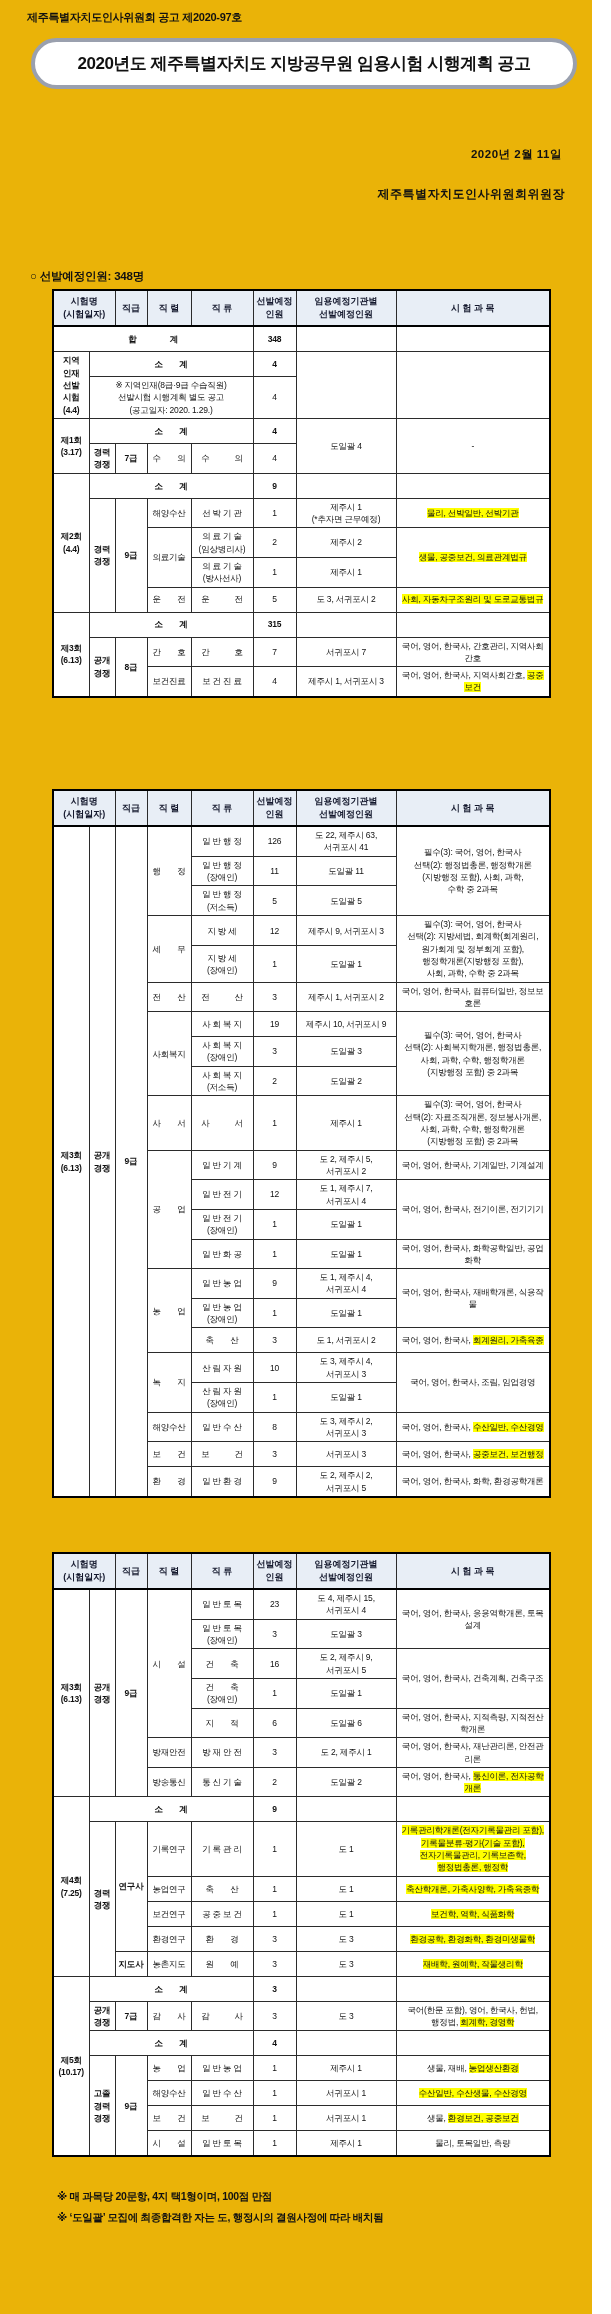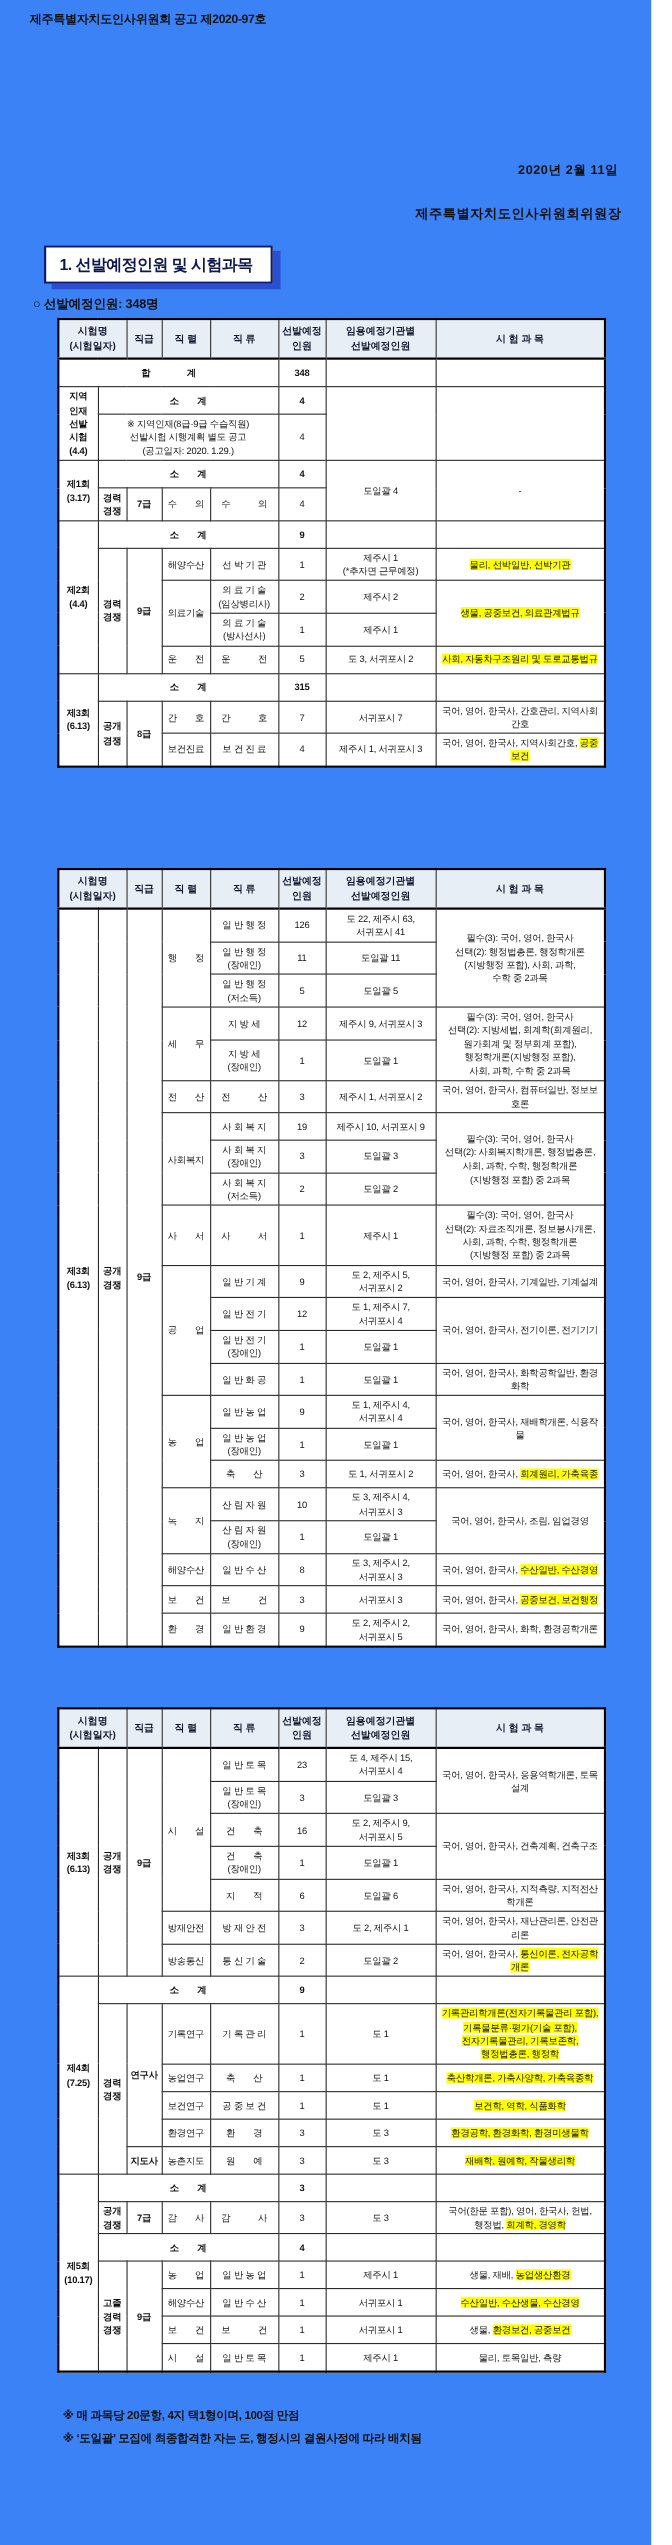--- a/index.html
+++ b/index.html
@@ -1,17 +1,17 @@
 <!DOCTYPE html>
 <html lang="ko"><head>
 <meta charset="utf-8">
 <style>
   html,body { margin:0; padding:0; background:#ffffff; }
   body { width:611px; font-family:"Liberation Sans","DejaVu Sans",sans-serif; color:#111; }
-  .page { position:relative; width:592px; height:2314px; background:#3b82f6; overflow:hidden; }
+  .page { position:relative; width:592px; height:2314px; background:#eab308; overflow:hidden; }
 
   .notice-no { position:absolute; top:10px; left:27px; font-size:11px; font-weight:bold; letter-spacing:-0.3px; }
 
   .title-box { position:absolute; top:38px; left:31px; width:546px; box-sizing:border-box;
     border:4px solid #9aa0ae; border-radius:26px; background:#fff; text-align:center;
     padding:10px 4px; font-size:17px; font-weight:bold; letter-spacing:-0.5px; }
 
   .intro { position:absolute; top:112px; left:27px; width:560px; margin:0;
     font-size:11.5px; font-weight:bold; line-height:1.9; word-break:keep-all; text-indent:10px; letter-spacing:-0.2px; }
 
@@ -46,28 +46,28 @@
   .footnotes { position:absolute; top:2186px; left:57px; width:540px;
     font-size:10.5px; font-weight:bold; line-height:2.0; letter-spacing:-0.3px; word-break:keep-all; }
   .fn { white-space:pre-line; }
 </style>
 </head>
 <body>
 
 <div class="page">
   <div class="notice-no">제주특별자치도인사위원회 공고 제2020-97호</div>
 
+  <div class="title-box">
+    <span>2020년도 제주특별자치도 지방공무원 임용시험 시행계획 공고</span>
+  </div>
 
 
   <div class="date-line">2020년  2월  11일</div>
   <div class="signer-line">제주특별자치도인사위원회위원장</div>
 
-  <div class="section-heading">
-    <span>1. 선발예정인원 및 시험과목</span>
-  </div>
 
   <div class="total-line">○ 선발예정인원: 348명</div>
 
   <table class="sched" id="t0">
       <colgroup>
         <col style="width: 36px;">
         <col style="width: 26px;">
         <col style="width: 32px;">
         <col style="width: 44px;">
         <col style="width: 62px;">
@@ -324,21 +324,21 @@
         <tr>
           <td>일 반 전 기
 (장애인)</td>
           <td>1</td>
           <td class="org">도일괄 1</td>
         </tr>
         <tr>
           <td>일 반 화 공</td>
           <td>1</td>
           <td class="org">도일괄 1</td>
-          <td class="subj">국어, 영어, 한국사, 화학공학일반, 환경화학</td>
+          <td class="subj">국어, 영어, 한국사, 화학공학일반, 공업화학</td>
         </tr>
         <tr>
           <td rowspan="3">농　　업</td>
           <td>일 반 농 업</td>
           <td>9</td>
           <td class="org">도 1, 제주시 4,
 서귀포시 4</td>
           <td rowspan="2" class="subj">국어, 영어, 한국사, 재배학개론, 식용작물</td>
         </tr>
         <tr>

